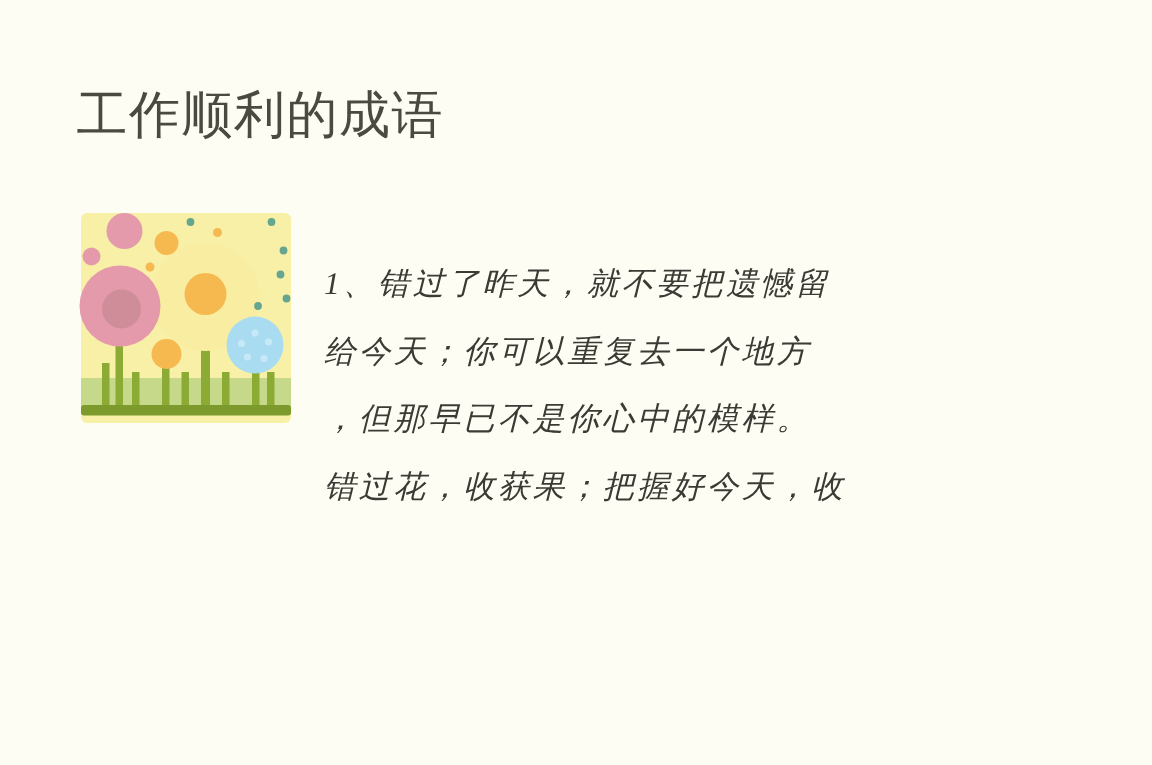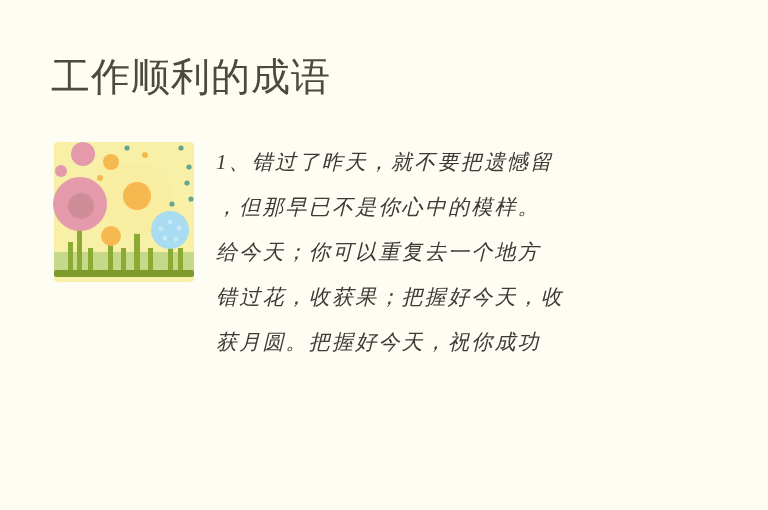--- a/index.html
+++ b/index.html
@@ -14,21 +14,21 @@
     background: #fdfdf4;
     font-family: "Liberation Sans", sans-serif;
     position: relative;
   }
 
   
   #page-title {
     position: absolute;
     left: 51px;
     top: 57px;
-    font-size: 39px;
+    font-size: 34px;
     line-height: 40px;
     letter-spacing: 1px;
     color: #4b4a41;
     font-weight: 400;
     white-space: nowrap;
   }
 
   
   #content-area {
     position: absolute;
@@ -45,21 +45,21 @@
     top: 8px;
     width: 152px;
     height: 152px;
   }
   #illustration svg { display: block; width: 152px; height: 152px; }
 
   
   #article-text {
     position: absolute;
     left: 216px;
-    top: 12px;
+    top: 39px;
     width: 460px;
   }
   .text-line {
     font-family: "Liberation Serif", serif;
     font-size: 21px;
     line-height: 45px;
     height: 45px;
     color: #3b3a34;
     letter-spacing: 2.2px;
     white-space: nowrap;
@@ -119,19 +119,18 @@
       <circle cx="141" cy="31" r="2.6" fill="#66a58f"></circle>
       <circle cx="139" cy="47" r="2.6" fill="#66a58f"></circle>
       <circle cx="143" cy="63" r="2.6" fill="#66a58f"></circle>
       <circle cx="124" cy="68" r="2.6" fill="#66a58f"></circle>
       <circle cx="79" cy="12" r="2.6" fill="#66a58f"></circle>
     </svg>
   </div>
 
   <div id="article-text">
     <div class="text-line">1、错过了昨天，就不要把遗憾留</div>
+    <div class="text-line">给今天；你可以重复去一个地方</div>
     <div class="text-line">，但那早已不是你心中的模样。</div>
-    <div class="text-line">给今天；你可以重复去一个地方</div>
     <div class="text-line">错过花，收获果；把握好今天，收</div>
-    <div class="text-line">获月圆。把握好今天，祝你成功</div>
   </div>
 
 </div>
 
 </body></html>

